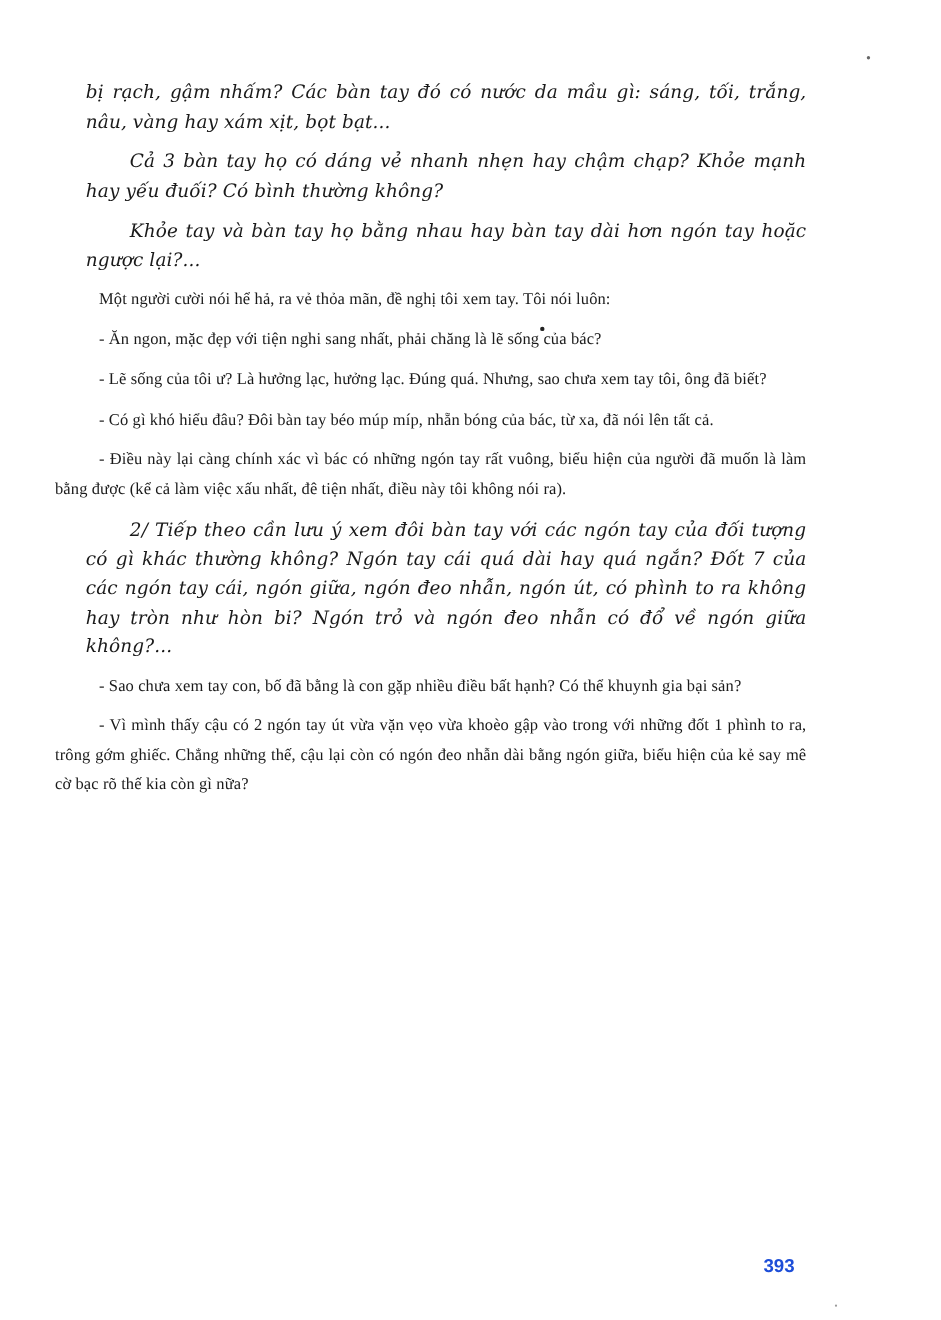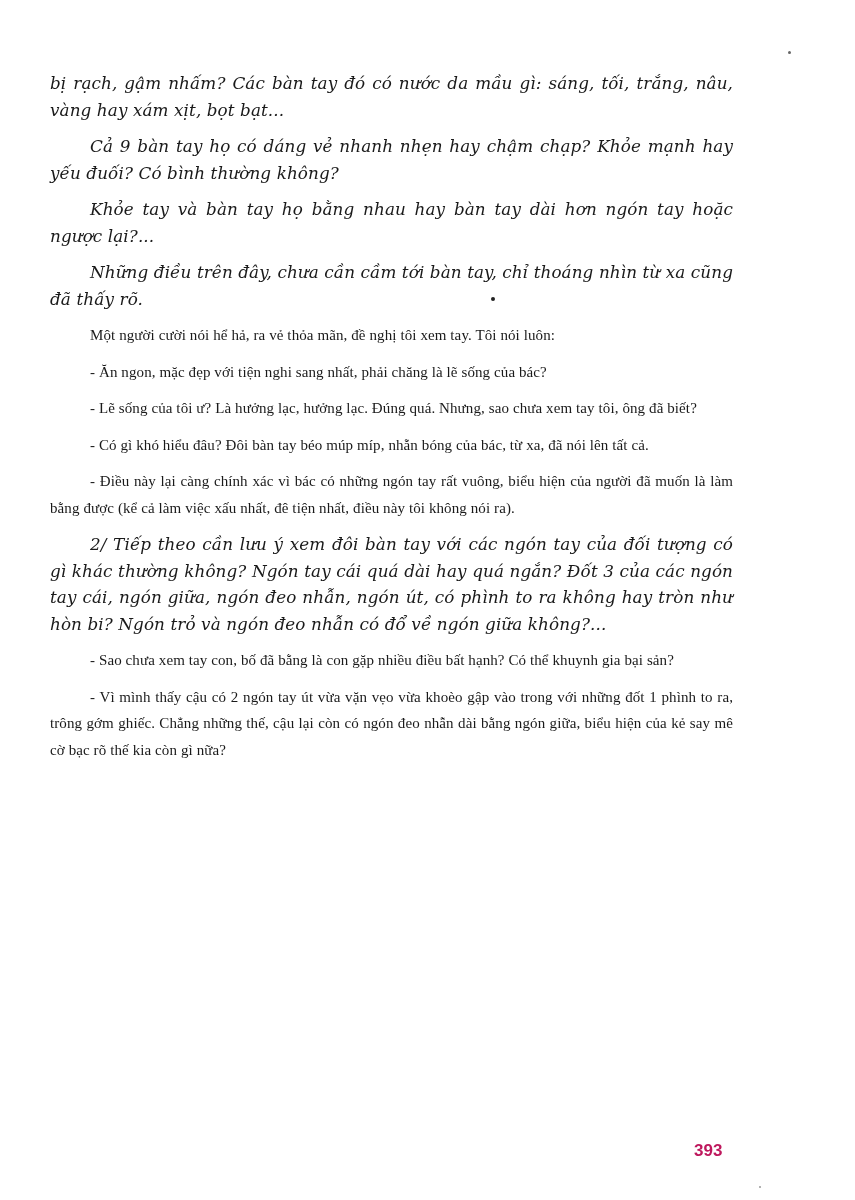--- a/index.html
+++ b/index.html
@@ -29,54 +29,54 @@
       margin: 0 0 10px 0;
       letter-spacing: 0.1px;
     }
     .para.first {
       text-indent: 0;
     }
     .para.italic {
       font-style: italic;
       font-family: "DejaVu Serif", serif;
       font-size: 16.8px;
+      margin-left: 28px;
     }
     .para.roman {
       font-family: "Liberation Serif", "DejaVu Serif", serif;
       font-size: 15px;
     }
     .page-number {
       position: absolute;
       left: 694px;
       top: 1141px;
       font-family: "Liberation Sans", sans-serif;
       font-weight: bold;
       font-size: 17px;
-      color: #be185d;
+      color: #1d4ed8;
     }
     .speck {
       position: absolute;
       background: #666;
       border-radius: 50%;
     }
   </style>
 </head>
 <body>
 
 <div class="page">
   <p class="para italic first">bị rạch, gậm nhấm? Các bàn tay đó có nước da mầu gì: sáng, tối, trắng, nâu, vàng hay xám xịt, bọt bạt...</p>
-  <p class="para italic">Cả 9 bàn tay họ có dáng vẻ nhanh nhẹn hay chậm chạp? Khỏe mạnh hay yếu đuối? Có bình thường không?</p>
+  <p class="para italic">Cả 3 bàn tay họ có dáng vẻ nhanh nhẹn hay chậm chạp? Khỏe mạnh hay yếu đuối? Có bình thường không?</p>
   <p class="para italic">Khỏe tay và bàn tay họ bằng nhau hay bàn tay dài hơn ngón tay hoặc ngược lại?...</p>
-  <p class="para italic">Những điều trên đây, chưa cần cầm tới bàn tay, chỉ thoáng nhìn từ xa cũng đã thấy rõ.</p>
   <p class="para roman">Một người cười nói hể hả, ra vẻ thỏa mãn, đề nghị tôi xem tay. Tôi nói luôn:</p>
   <p class="para roman">- Ăn ngon, mặc đẹp với tiện nghi sang nhất, phải chăng là lẽ sống của bác?</p>
   <p class="para roman">- Lẽ sống của tôi ư? Là hưởng lạc, hưởng lạc. Đúng quá. Nhưng, sao chưa xem tay tôi, ông đã biết?</p>
   <p class="para roman">- Có gì khó hiểu đâu? Đôi bàn tay béo múp míp, nhẵn bóng của bác, từ xa, đã nói lên tất cả.</p>
   <p class="para roman">- Điều này lại càng chính xác vì bác có những ngón tay rất vuông, biểu hiện của người đã muốn là làm bằng được (kể cả làm việc xấu nhất, đê tiện nhất, điều này tôi không nói ra).</p>
-  <p class="para italic">2/ Tiếp theo cần lưu ý xem đôi bàn tay với các ngón tay của đối tượng có gì khác thường không? Ngón tay cái quá dài hay quá ngắn? Đốt 3 của các ngón tay cái, ngón giữa, ngón đeo nhẫn, ngón út, có phình to ra không hay tròn như hòn bi? Ngón trỏ và ngón đeo nhẫn có đổ về ngón giữa không?...</p>
+  <p class="para italic">2/ Tiếp theo cần lưu ý xem đôi bàn tay với các ngón tay của đối tượng có gì khác thường không? Ngón tay cái quá dài hay quá ngắn? Đốt 7 của các ngón tay cái, ngón giữa, ngón đeo nhẫn, ngón út, có phình to ra không hay tròn như hòn bi? Ngón trỏ và ngón đeo nhẫn có đổ về ngón giữa không?...</p>
   <p class="para roman">- Sao chưa xem tay con, bố đã bằng là con gặp nhiều điều bất hạnh? Có thể khuynh gia bại sản?</p>
   <p class="para roman">- Vì mình thấy cậu có 2 ngón tay út vừa vặn vẹo vừa khoèo gập vào trong với những đốt 1 phình to ra, trông gớm ghiếc. Chẳng những thế, cậu lại còn có ngón đeo nhẫn dài bằng ngón giữa, biểu hiện của kẻ say mê cờ bạc rõ thế kia còn gì nữa?</p>
 </div>
 
 <div class="page-number">393</div>
 
 <div class="speck" style="left:788px; top:51px; width:3px; height:3px;"></div>
 <div class="speck" style="left:491px; top:297px; width:4px; height:4px; background:#222;"></div>
 <div class="speck" style="left:759px; top:1186px; width:2px; height:2px; background:#999;"></div>
 

